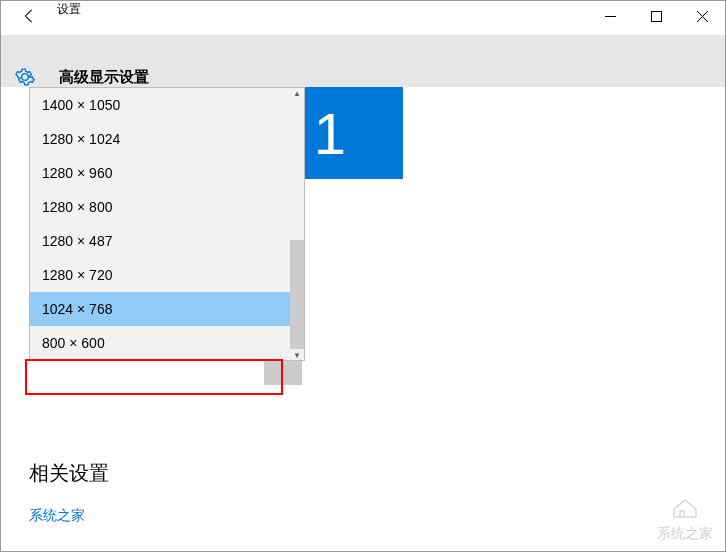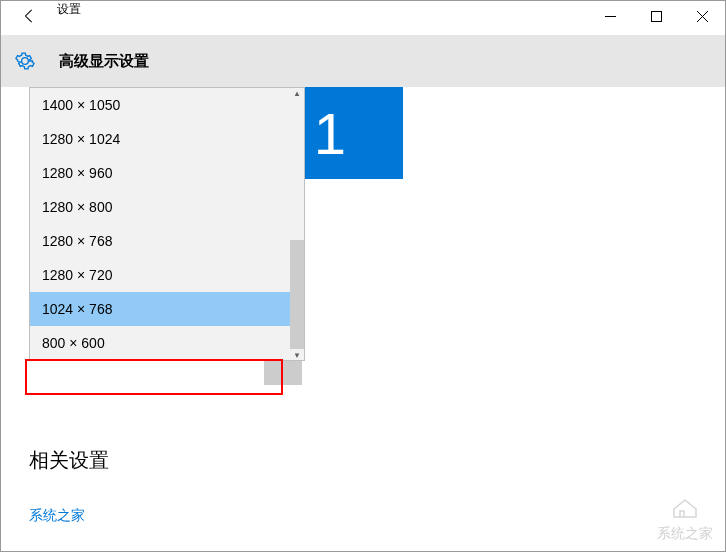--- a/index.html
+++ b/index.html
@@ -48,21 +48,21 @@
       height: 30px;
       display: flex;
       align-items: center;
       justify-content: center;
       cursor: pointer;
     }
     .header-bar {
       height: 52px;
       background: #e6e6e6;
       display: flex;
-      align-items: center;
+      align-items: flex-end;
       padding-left: 14px;
     }
     .gear-icon {
       width: 20px;
       height: 20px;
       color: #0078d7;
     }
     .page-heading {
       font-size: 15px;
       font-weight: 600;
@@ -159,21 +159,21 @@
       background: #cccccc;
     }
     .related-section {
       position: absolute;
       left: 28px;
       bottom: 26px;
     }
     .related-heading {
       font-size: 20px;
       color: #000;
-      margin-bottom: 33px;
+      margin-bottom: 20px;
       font-weight: 400;
     }
     .link {
       font-size: 14px;
       color: #0078d7;
       cursor: pointer;
     }
     .watermark {
       position: absolute;
       right: 12px;
@@ -231,21 +231,21 @@
   <div class="monitor-tile">
     <span>1</span>
   </div>
 
   <div class="dropdown-list">
     <div class="dropdown-inner" id="dropdown-inner">
         <div class="dropdown-item">1400 × 1050</div>
         <div class="dropdown-item">1280 × 1024</div>
         <div class="dropdown-item">1280 × 960</div>
         <div class="dropdown-item">1280 × 800</div>
-        <div class="dropdown-item">1280 × 768</div>
+        <div class="dropdown-item">1280 × 487</div>
         <div class="dropdown-item">1280 × 720</div>
         <div class="dropdown-item selected">1024 × 768</div>
         <div class="dropdown-item">800 × 600</div>
       </div>
     <div class="dd-scrollbar">
       <div class="dd-arrow up">▴</div>
       <div class="dd-scrollbar-thumb"></div>
       <div class="dd-arrow down">▾</div>
     </div>
     <div class="highlight-rect" style="top: 271px;"></div>

